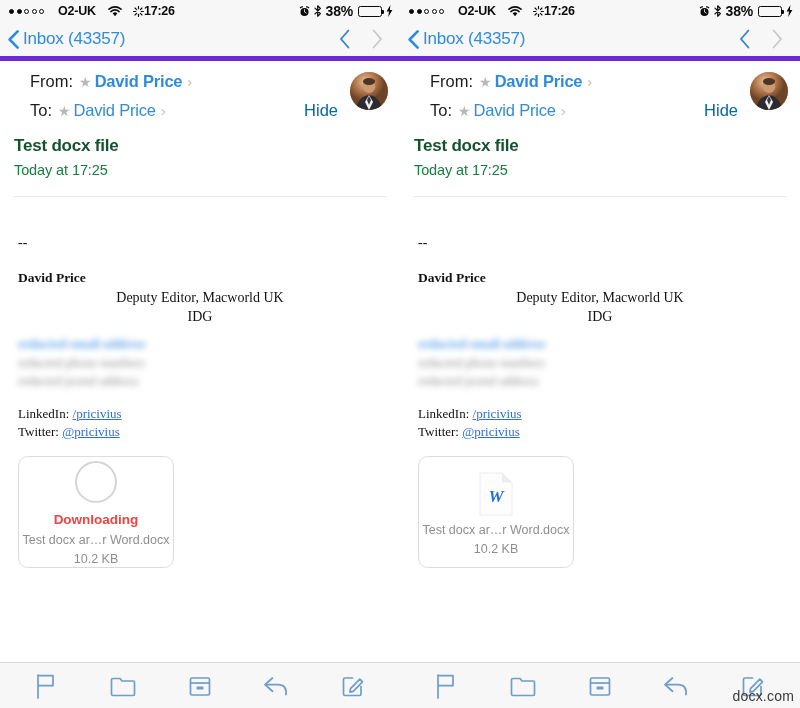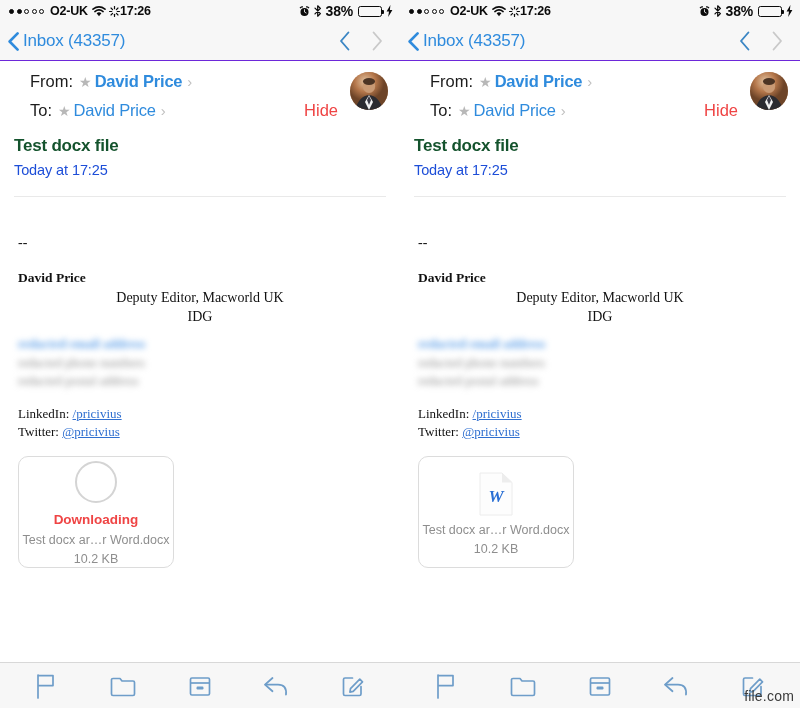--- a/index.html
+++ b/index.html
@@ -41,21 +41,21 @@
     background: #f7f7f7;
     display: flex;
     align-items: center;
     padding: 0 7px 0 9px;
     font-size: 12.5px;
     font-weight: bold;
     color: #0b0b0b;
     letter-spacing: -0.2px;
     box-sizing: border-box;
   }
-  .sb-left { display: flex; align-items: center; gap: 4px; }
+  .sb-left { display: flex; align-items: center; gap: 12px; }
   .sb-center { flex: 1; text-align: left; }
   .sb-right { display: flex; align-items: center; gap: 4px; }
 
   .dots { display: flex; align-items: center; gap: 2.5px; margin-right: 2px; }
   .dot {
     width: 5px; height: 5px; border-radius: 50%;
     border: 1px solid #0b0b0b; box-sizing: border-box;
   }
   .dot.filled { background: #0b0b0b; }
 
@@ -85,21 +85,21 @@
     height: 100%;
     background: #4cd755;
     border-radius: 1px;
   }
 
   
   .navbar {
     height: 39px;
     flex: 0 0 39px;
     background: #f7f7f7;
-    border-bottom: 1px solid #6d28d9;
+    border-bottom: 5px solid #6d28d9;
     display: flex;
     align-items: center;
     padding: 0 10px 0 8px;
     box-sizing: border-box;
     position: relative;
   }
   .back-group {
     display: flex;
     align-items: center;
     gap: 4px;
@@ -160,21 +160,21 @@
     letter-spacing: -0.2px;
   }
   .chev-sm {
     color: #c0c0c0;
     font-size: 15px;
     margin-left: 5px;
     font-weight: 300;
   }
   .hide-link {
     margin-left: auto;
-    color: #ef4444;
+    color: #0369a1;
     font-size: 16.5px;
     padding-right: 48px;
   }
 
   .avatar {
     position: absolute;
     right: 12px;
     top: 11px;
     width: 38px;
     height: 38px;
@@ -189,21 +189,21 @@
   }
   .subject {
     font-size: 17px;
     font-weight: bold;
     color: #14532d;
     letter-spacing: -0.2px;
     margin-bottom: 6px;
   }
   .date {
     font-size: 14.5px;
-    color: #1d4ed8;
+    color: #15803d;
     letter-spacing: -0.1px;
   }
   .divider {
     height: 1px;
     background: #e9e9e9;
     margin: 18px 14px 0 14px;
   }
 
   
   .body {
@@ -718,14 +718,14 @@
       </span>
       <span class="tb-btn">
         <svg width="25" height="25" viewBox="0 0 25 25">
           <path d="M20 13.5 L20 21 Q20 22.5 18.5 22.5 L4 22.5 Q2.5 22.5 2.5 21 L2.5 6.5 Q2.5 5 4 5 L11.5 5" stroke="#6e9dc9" stroke-width="1.7" fill="none" stroke-linecap="round" stroke-linejoin="round"></path>
           <path d="M9.5 15.6 L18.8 6.2 L21.5 8.9 L12.2 18.3 L8.9 19.1 Z" stroke="#6e9dc9" stroke-width="1.7" fill="none" stroke-linejoin="round"></path>
         </svg>
       </span>
     </div>
   </div>
 
-  <div class="watermark">file.com</div>
+  <div class="watermark">docx.com</div>
 </div>
 
 </body></html>

